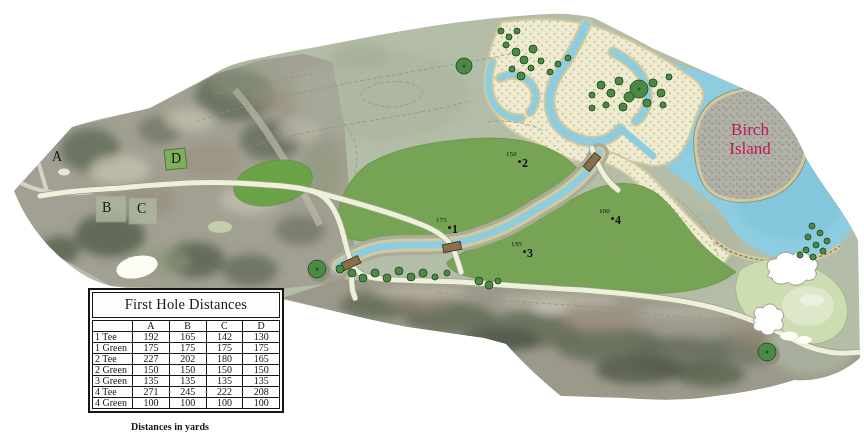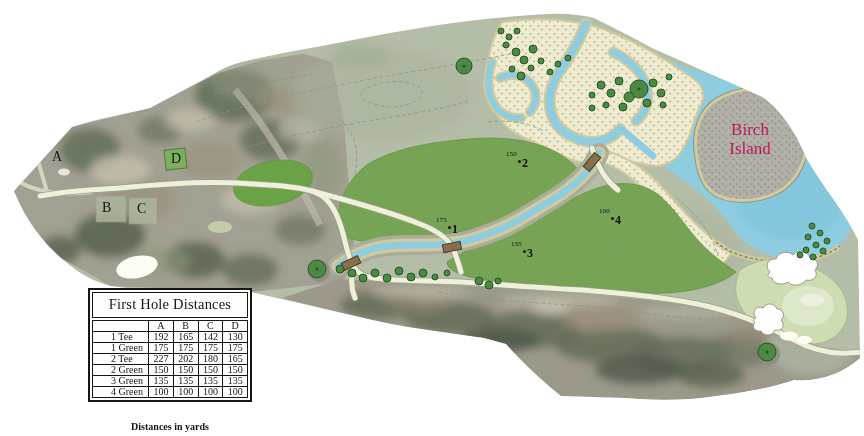--- a/index.html
+++ b/index.html
@@ -44,28 +44,28 @@
   
   .region-label{position:absolute;font-size:14px;line-height:16px;color:#141414;}
   .island-label{position:absolute;left:702px;top:121px;width:96px;text-align:center;
                 font-size:17px;line-height:18.5px;color:#be185d;}
   .island-label span{display:block;}
   .marker{position:absolute;width:0;height:0;}
   .m-dot{position:absolute;left:-1.5px;top:-1.5px;width:3px;height:3px;border-radius:50%;background:#111;}
   .m-num{position:absolute;left:3px;top:-5px;font-size:12px;font-weight:600;color:#111;white-space:nowrap;}
   .m-dist{position:absolute;right:2px;bottom:3px;font-size:7px;letter-spacing:.2px;color:#111;white-space:nowrap;}
 
-  .table-card{position:absolute;left:88px;top:288px;width:164px;background:#fdfdfb;
+  .table-card{position:absolute;left:88px;top:288px;width:196px;background:#fdfdfb;
               border:2px solid var(--ink);padding:2px;box-sizing:border-box;}
   .table-title{border:1px solid var(--ink);text-align:center;font-size:14.5px;
                padding:3px 0 4px;letter-spacing:.2px;}
   table.dist{width:100%;border-collapse:collapse;margin-top:2px;}
   .dist th,.dist td{border:1px solid var(--ink);font-size:10px;font-weight:400;
                     text-align:center;padding:0;height:10px;line-height:10px;}
-  .dist .rl{text-align:left;padding-left:18px;width:37px;}
+  .dist .rl{text-align:left;padding-left:2px;width:37px;}
   .table-caption{position:absolute;left:88px;top:421px;width:164px;text-align:center;font-size:10px;font-weight:bold;}
 </style>
 </head>
 <body>
 
 <div class="stage">
 
   <svg width="864" height="436" viewBox="0 0 864 436">
     <defs>
       <filter id="f1" x="-60%" y="-60%" width="220%" height="220%">
@@ -449,20 +449,27 @@
             <td>150</td>
           </tr>
           <tr>
             <td class="rl">3 Green</td>
             <td>135</td>
             <td>135</td>
             <td>135</td>
             <td>135</td>
           </tr>
           <tr>
+            <td class="rl">4 Tee</td>
+            <td>271</td>
+            <td>245</td>
+            <td>222</td>
+            <td>208</td>
+          </tr>
+          <tr>
             <td class="rl">4 Green</td>
             <td>100</td>
             <td>100</td>
             <td>100</td>
             <td>100</td>
           </tr>
         </tbody>
     </table>
   </div>
   <div class="table-caption">Distances in yards</div>

